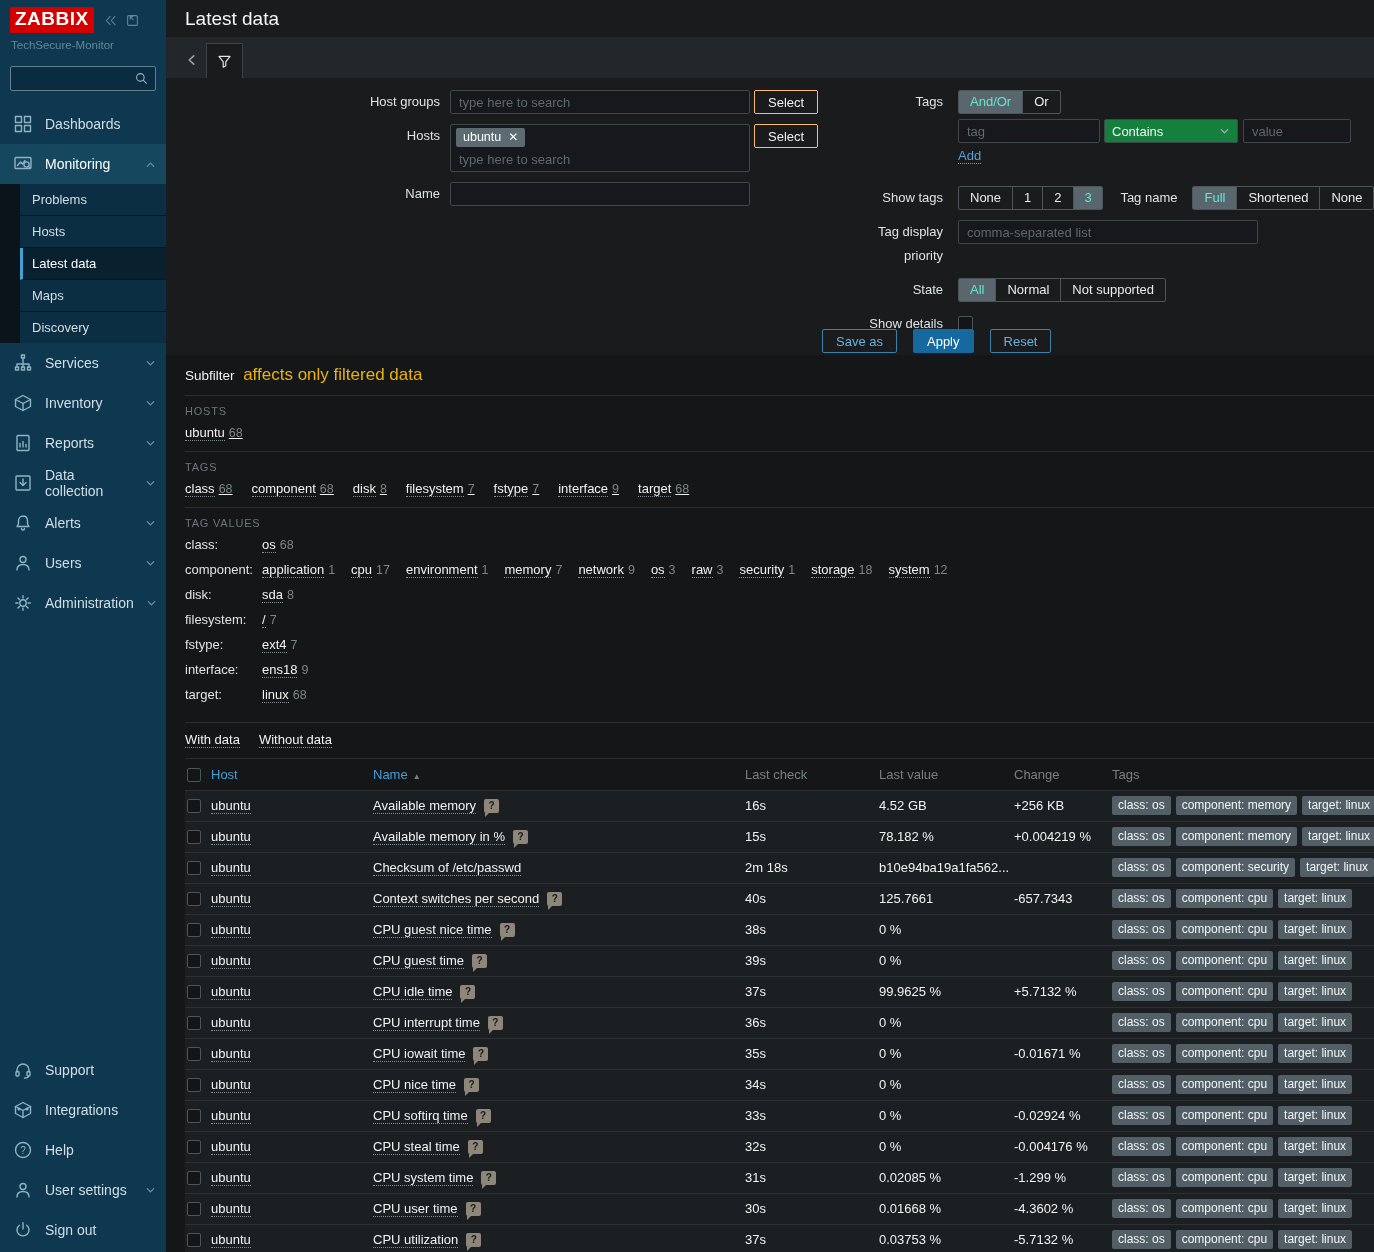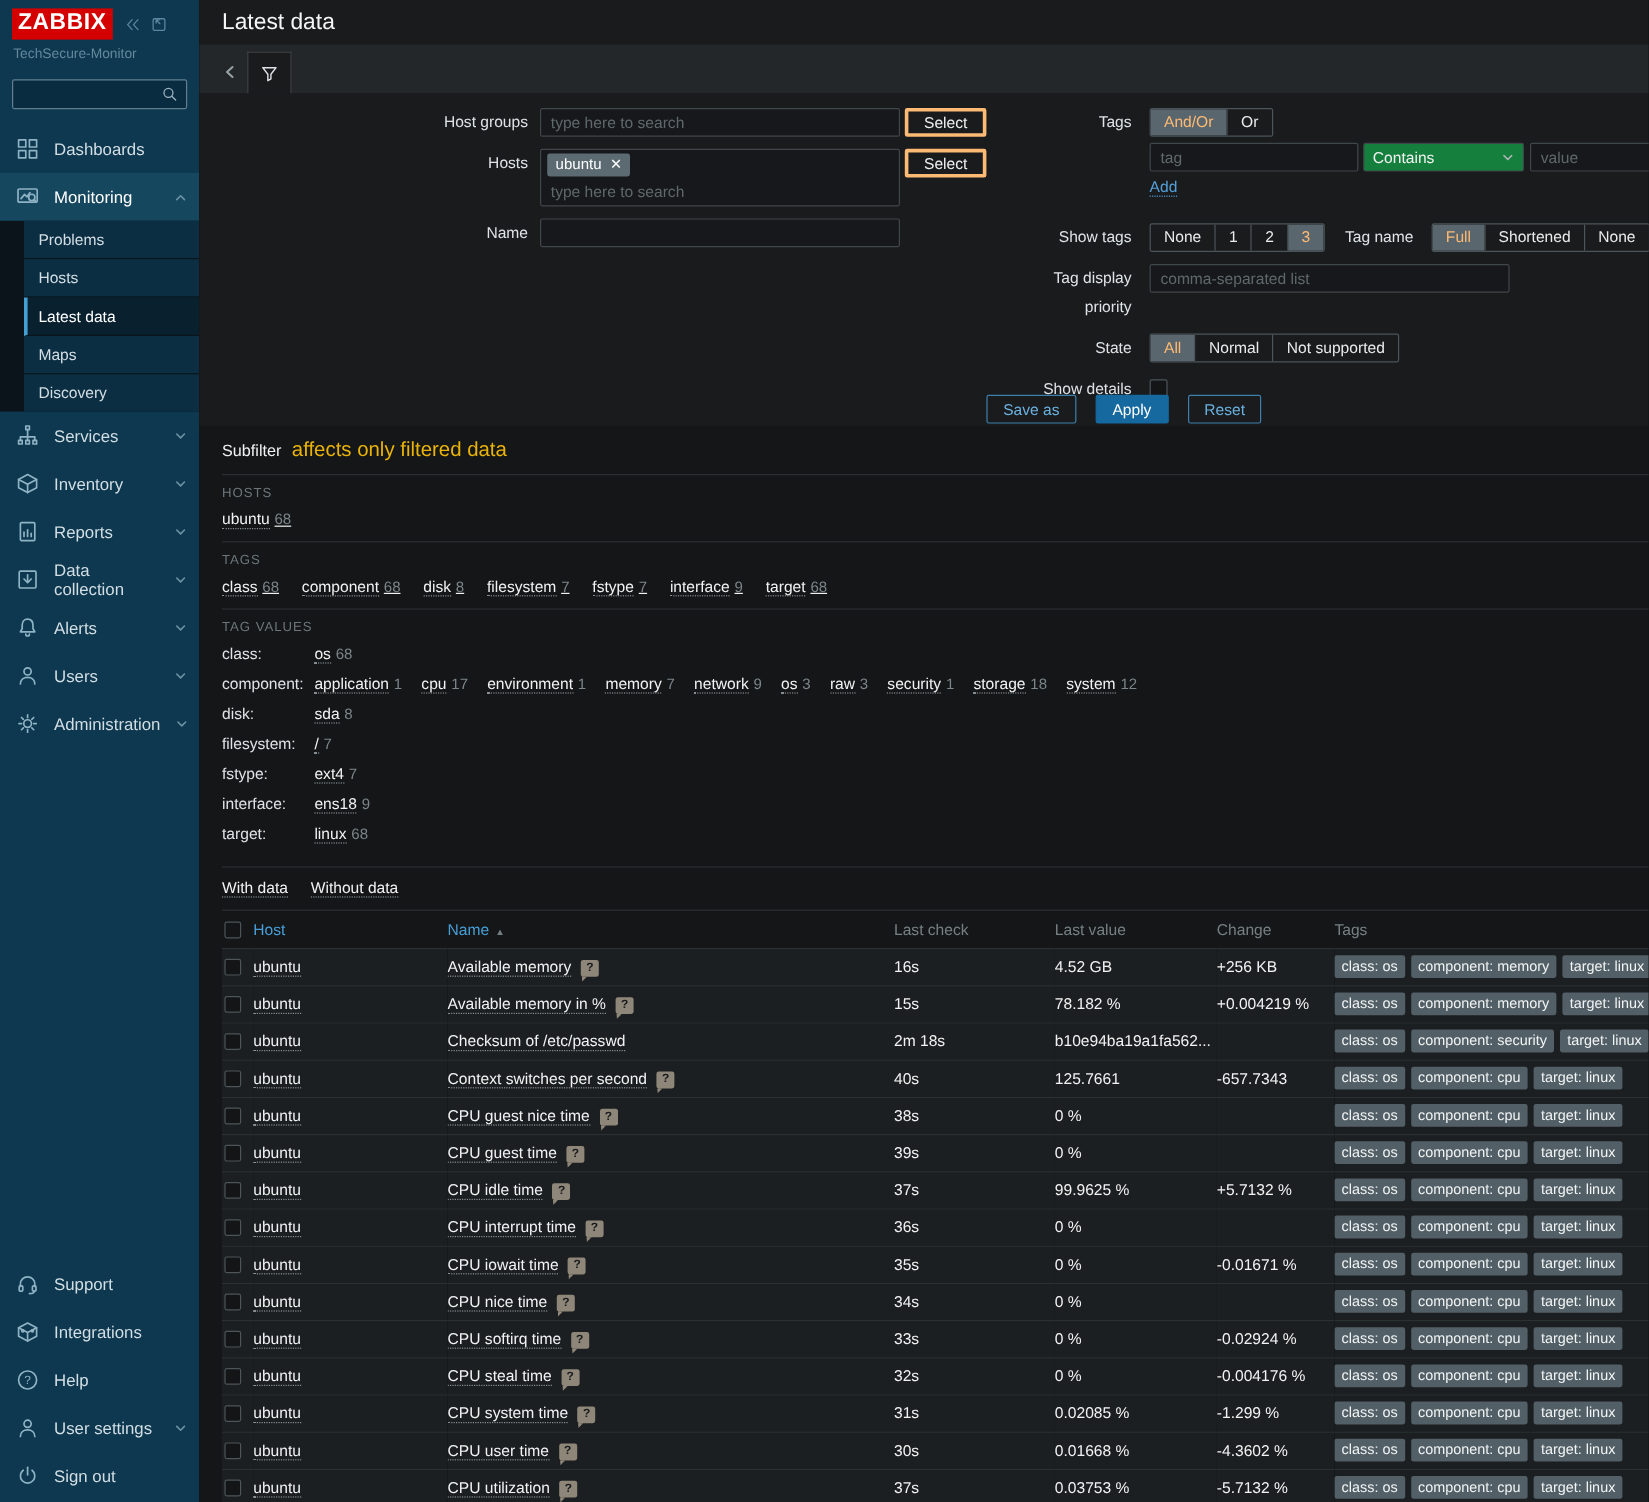--- a/index.html
+++ b/index.html
@@ -49,25 +49,25 @@
   .frow { display:flex; align-items:flex-start; margin-bottom:10px; }
   .flabel { width:265px; text-align:right; padding-right:10px; line-height:24px; color:#dee3e5; flex-shrink:0; }
   .rlabel { width:110px; text-align:right; padding-right:15px; line-height:24px; color:#dee3e5; flex-shrink:0; }
   .txt { background:#16181b; border:1px solid #40474b; border-radius:2px; height:24px; color:#f2f2f2; padding:0 8px; font-size:13px; font-family:inherit; outline:none; }
   .txt::placeholder { color:#5f686c; }
   .w300 { width:300px; }
   .multi { width:300px; min-height:44px; background:#16181b; border:1px solid #40474b; border-radius:2px; padding:3px 5px 4px; }
   .chip { display:inline-flex; align-items:center; gap:7px; background:#5c6a72; color:#fff; border-radius:2px; padding:2px 7px 3px; font-size:12.5px; }
   .chip-x { font-size:12px; font-weight:bold; color:#fff; cursor:default; }
   .multi-ph { color:#5f686c; padding:5px 3px 0; }
-  .btn-select { height:24px; padding:0 13px; margin-left:4px; background:transparent; border:3px solid #fdba74; border-radius:2px; color:#eef1f2; font-size:13px; font-family:inherit; }
+  .btn-select { height:24px; padding:0 13px; margin-left:4px; background:transparent; border:1px solid #fdba74; border-radius:2px; color:#eef1f2; font-size:13px; font-family:inherit; }
   .seg { display:inline-flex; border:1px solid #4c5559; border-radius:2px; overflow:hidden; height:24px; }
   .seg span { padding:0 11px; line-height:22px; font-size:13px; color:#e8ecec; border-left:1px solid #4c5559; white-space:nowrap; }
   .seg span:first-child { border-left:none; }
-  .seg span.sel { background:#5a666d; color:#fdba74; }
+  .seg span.sel { background:#5a666d; color:#5eead4; }
   .add-link { color:#55a0d8; border-bottom:1px dotted #55a0d8; font-size:13px; display:inline-block; line-height:15px; }
   .dd { width:134px; display:flex; align-items:center; justify-content:space-between; padding:0 7px; background:#15803d; border:1px solid #40474b; border-radius:2px; height:24px; color:#f2f2f2; }
   .dd .icon { width:11px; height:11px; color:#aab2b6; }
   .cb { display:inline-block; width:15px; height:15px; background:#131517; border:1px solid #4c5559; border-radius:2px; }
   .filter-buttons { position:absolute; left:656px; top:251px; display:flex; gap:16px; }
   .btn-outline { height:24px; padding:0 13px; background:transparent; border:1px solid #3f7fae; border-radius:2px; color:#6ab1e0; font-size:13px; font-family:inherit; }
   .btn-primary { height:24px; padding:0 13px; background:#15699f; border:1px solid #15699f; border-radius:2px; color:#fff; font-size:13px; font-family:inherit; }
 
   
   .content { margin-left:19px; }
@@ -379,21 +379,21 @@
     <div class="filter-right">
       <div class="frow" style="margin-bottom:5px;">
         <span class="rlabel">Tags</span>
         <span class="seg">
             <span class="sel">And/Or</span>
             <span>Or</span>
           </span>
       </div>
       <div class="frow" style="margin-bottom:5px;">
         <span class="rlabel"></span>
-        <input class="txt" style="width: 174px;" placeholder="tag">
+        <input class="txt" style="width: 142px;" placeholder="tag">
         <div class="dd" style="margin-left:4px;">
           <span>Contains</span>
           <span class="icon">
               <svg viewBox="0 0 12 12" fill="none" stroke="currentColor" stroke-width="1.4" stroke-linecap="round" stroke-linejoin="round">
                 <path d="M2.5 4 6 7.5 9.5 4"></path>
               </svg>
             </span>
         </div>
         <input class="txt" style="width: 108px; margin-left: 5px;" placeholder="value">
       </div>

